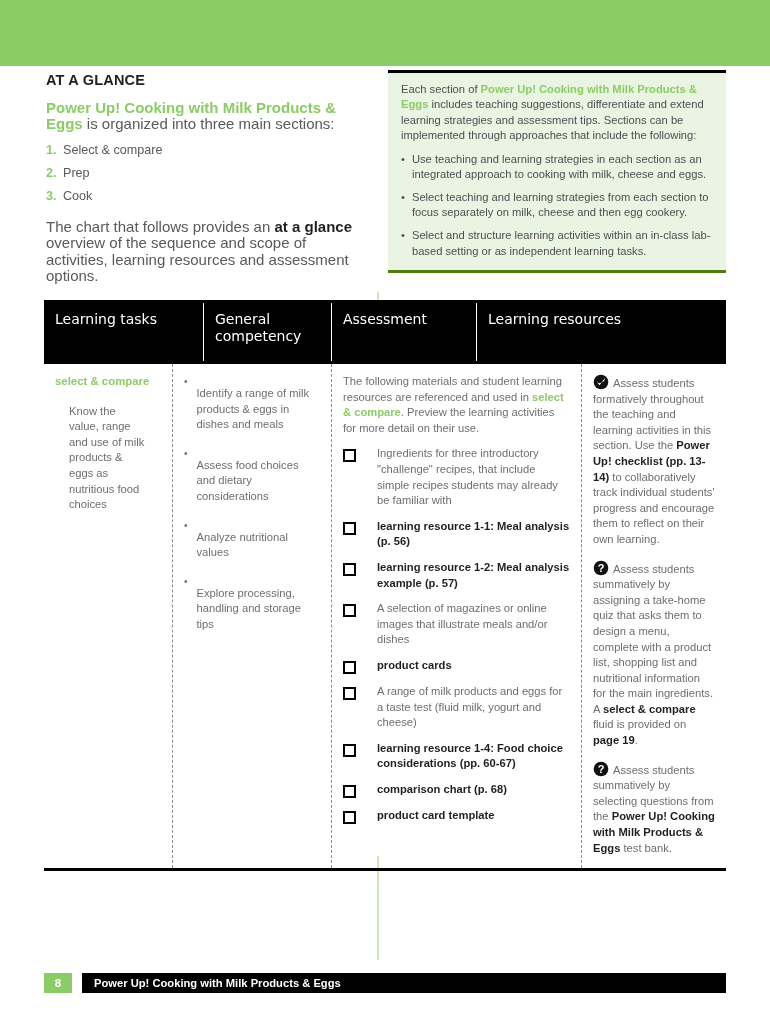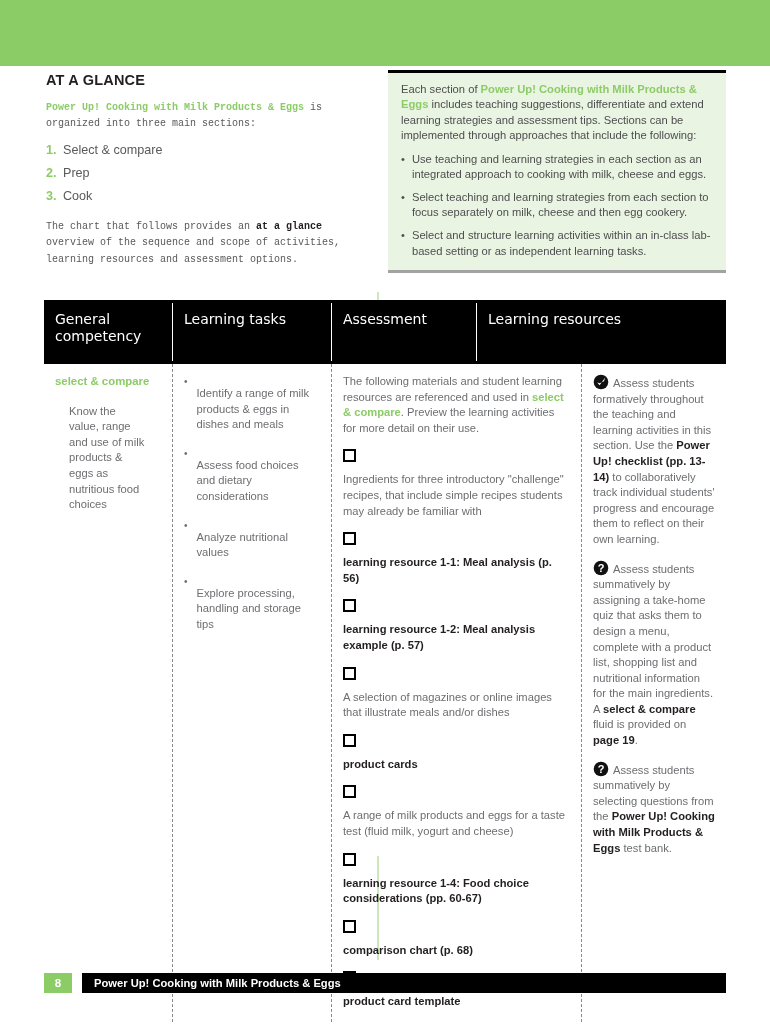--- a/index.html
+++ b/index.html
@@ -34,23 +34,22 @@
   }
   .at-a-glance {
     font-size: 14.5px;
     font-weight: bold;
     color: #231f20;
     letter-spacing: 0.2px;
     margin: 0 0 12px 0;
   }
   .intro p {
     margin: 0 0 9px 0;
-    font-size: 10px;
+    font-size: 15px;
     line-height: 16.4px;
-    font-family: Liberation Mono, monospace;
   }
   .brand-green {
     color: #8ccc67;
     font-weight: bold;
   }
   .numlist {
     margin: 0;
     padding: 0;
     list-style: none;
   }
@@ -72,21 +71,21 @@
   .intro .chart-para b { color: #231f20; }
 
   
   .callout {
     position: absolute;
     left: 388px;
     top: 70px;
     width: 338px;
     background: #eaf4e2;
     border-top: 3px solid #000000;
-    border-bottom: 3px solid #a3a3a3;
+    border-bottom: 3px solid #4d7c0f;
     box-sizing: border-box;
     padding: 9px 13px 11px 13px;
   }
   .callout p {
     margin: 0 0 8px 0;
     font-size: 11.2px;
     line-height: 15.4px;
     color: #4d4d4f;
   }
   .callout ul {
@@ -168,23 +167,22 @@
     margin-bottom: 13px;
   }
   .task-list li .dot { color: #6d6e71; font-size: 10px; line-height: 15.6px; }
   .task-list li .txt { flex: 1; margin-top: 12px; }
 
   
   .res-intro { margin: 0 0 10px 0; }
   .res-list { margin: 0; padding: 0; list-style: none; }
   .res-list li {
     display: flex;
-    gap: 10px;
+    gap: 21px;
     margin-bottom: 10px;
-    flex-direction: column;
   }
   .res-list li .box {
     width: 9px; height: 9px;
     border: 2px solid #000;
     flex: 0 0 auto;
     margin-top: 3px;
     background: #fff;
   }
   .res-list li .txt { flex: 1; }
   .res-list li.bold .txt {
@@ -298,22 +296,22 @@
         <span class="txt">Select and structure learning activities within an in-class lab-based setting or as independent learning tasks.</span>
       </li>
   </ul>
 </div>
 
 <div class="green-line-top"></div>
 <div class="green-line"></div>
 
 <div class="table">
   <div class="thead">
+    <div class="cell c2">Learning tasks</div>
     <div class="cell c1">General competency</div>
-    <div class="cell c2">Learning tasks</div>
     <div class="cell c4">Assessment</div>
     <div class="cell c3">Learning resources</div>
   </div>
   <div class="tbody">
 
     <div class="cell c1">
       <p class="comp-title">select &amp; compare</p>
       <p class="comp-body">Know the value, range and use of milk products &amp; eggs as nutritious food choices</p>
     </div>
 

